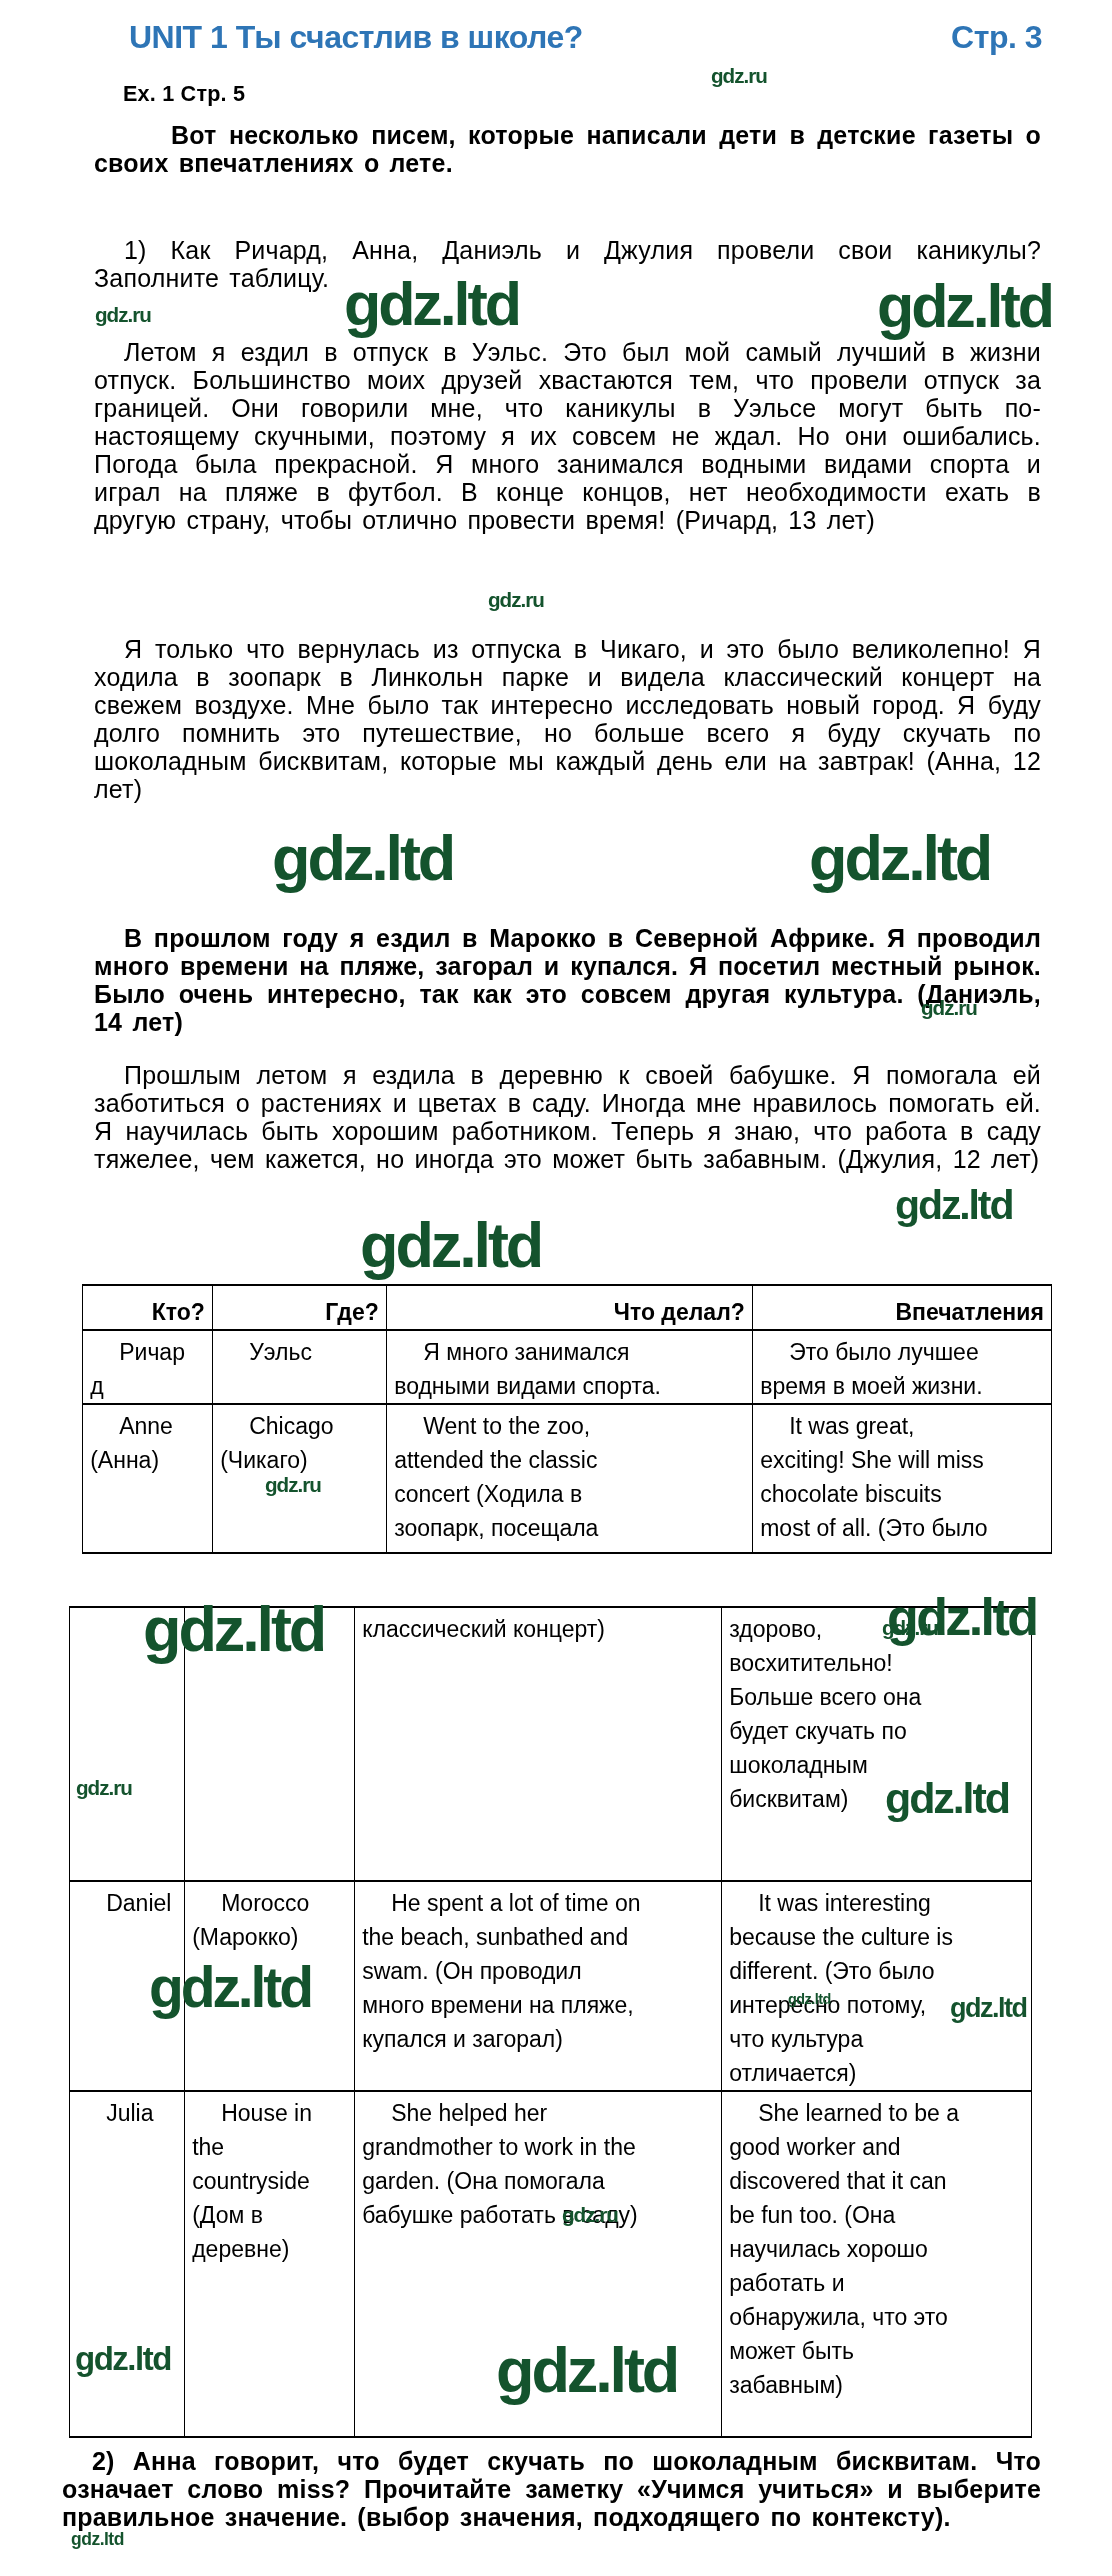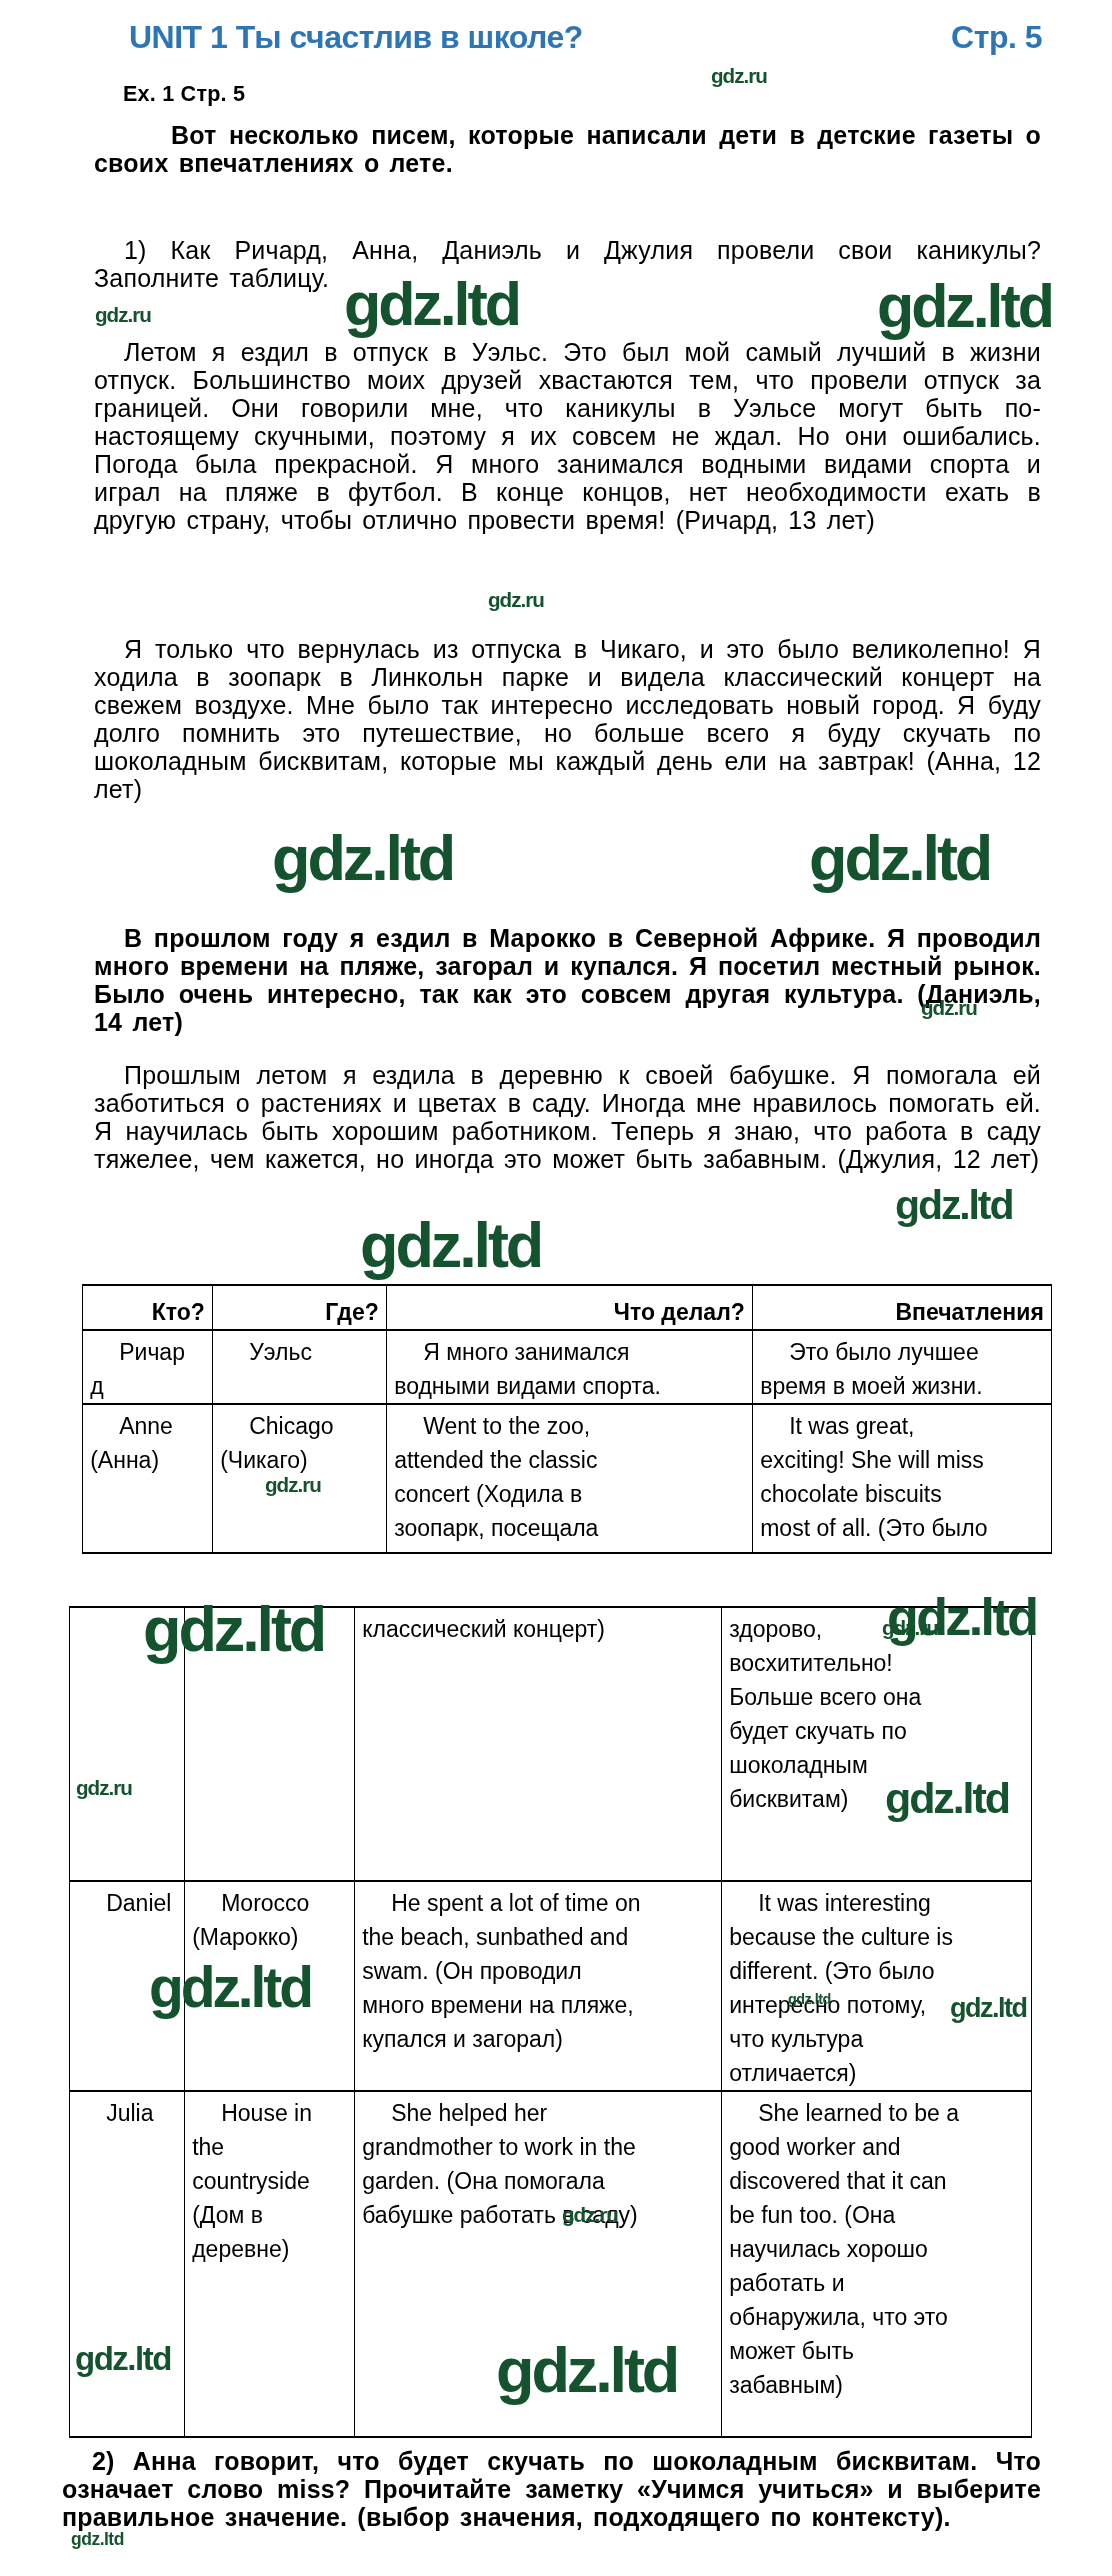--- a/index.html
+++ b/index.html
@@ -79,21 +79,21 @@
   .w23 { left:71px;  top:2531px; font-size:17.5px;  letter-spacing:-0.5px; }
   .w24 { left:61px;  top:2574px; font-size:20.6px; }
 </style>
 </head>
 <body>
 
 <div class="page">
 
   <div class="title-row">
     <span>UNIT 1 Ты счастлив в школе?</span>
-    <span>Стр. 5</span>
+    <span>Стр. 3</span>
   </div>
   <div class="ex-label">Ex. 1 Стр. 5</div>
 
   <div class="para p-intro">Вот несколько писем, которые написали дети в детские газеты о своих впечатлениях о лете.</div>
   <div class="para p-task1">1) Как Ричард, Анна, Даниэль и Джулия провели свои каникулы? Заполните таблицу.</div>
   <div class="para p-richard">Летом я ездил в отпуск в Уэльс. Это был мой самый лучший в жизни отпуск. Большинство моих друзей хвастаются тем, что провели отпуск за границей. Они говорили мне, что каникулы в Уэльсе могут быть по-настоящему скучными, поэтому я их совсем не ждал. Но они ошибались. Погода была прекрасной. Я много занимался водными видами спорта и играл на пляже в футбол. В конце концов, нет необходимости ехать в другую страну, чтобы отлично провести время! (Ричард, 13 лет)</div>
   <div class="para p-anna">Я только что вернулась из отпуска в Чикаго, и это было великолепно! Я ходила в зоопарк в Линкольн парке и видела классический концерт на свежем воздухе. Мне было так интересно исследовать новый город. Я буду долго помнить это путешествие, но больше всего я буду скучать по шоколадным бисквитам, которые мы каждый день ели на завтрак! (Анна, 12 лет)</div>
   <div class="para p-daniel">В прошлом году я ездил в Марокко в Северной Африке. Я проводил много времени на пляже, загорал и купался. Я посетил местный рынок. Было очень интересно, так как это совсем другая культура. (Даниэль, 14 лет)</div>
   <div class="para p-julia">Прошлым летом я ездила в деревню к своей бабушке. Я помогала ей заботиться о растениях и цветах в саду. Иногда мне нравилось помогать ей. Я научилась быть хорошим работником. Теперь я знаю, что работа в саду тяжелее, чем кажется, но иногда это может быть забавным. (Джулия, 12 лет)</div>
   <div class="para p-task2">2) Анна говорит, что будет скучать по шоколадным бисквитам. Что означает слово miss? Прочитайте заметку «Учимся учиться» и выберите правильное значение. (выбор значения, подходящего по контексту).</div>

